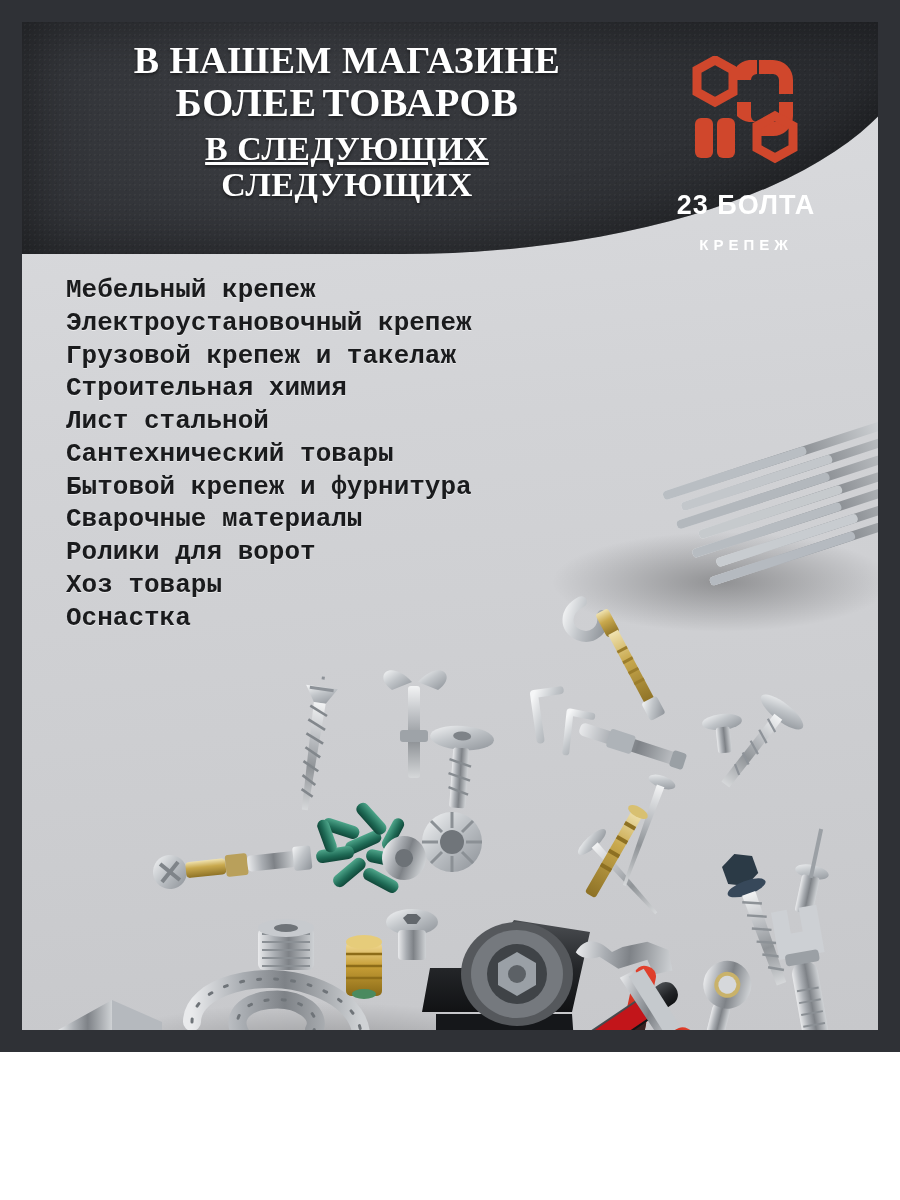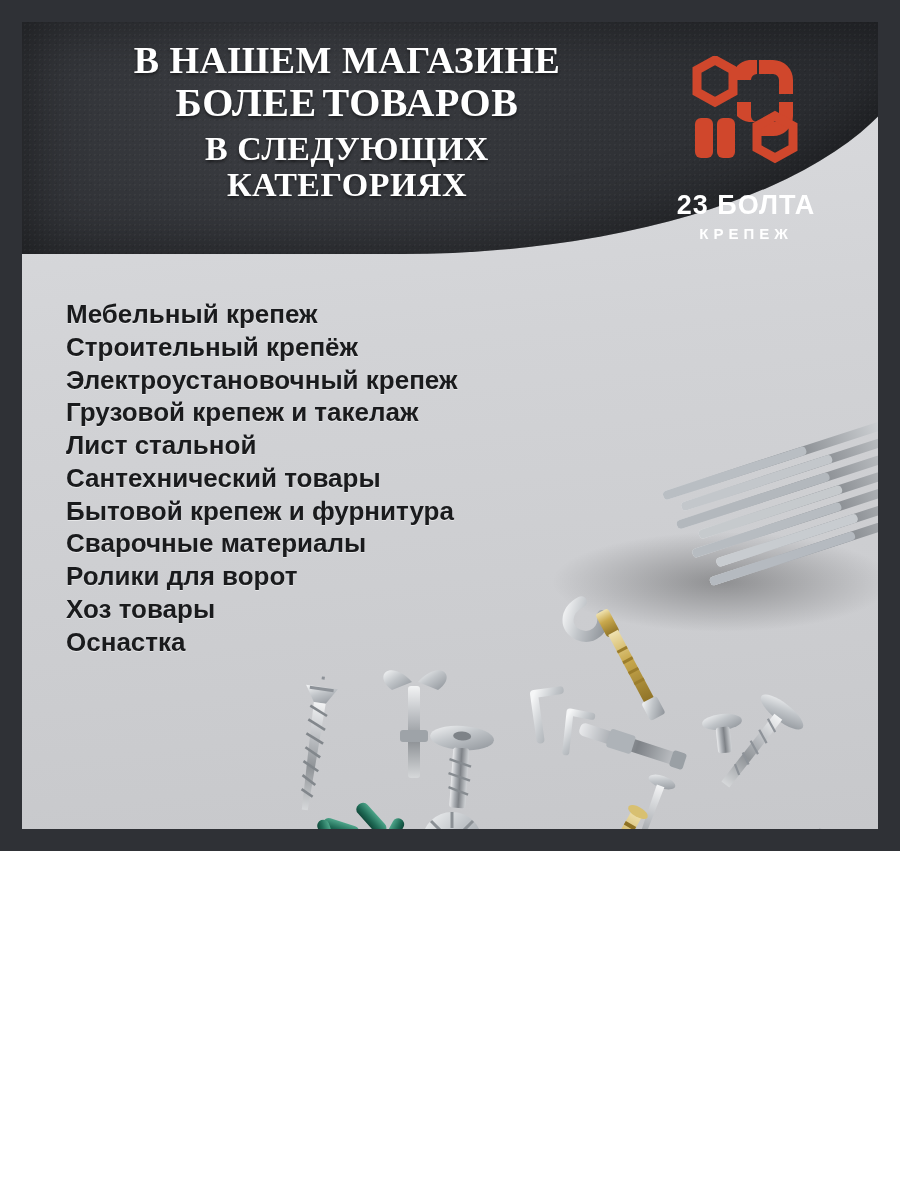--- a/index.html
+++ b/index.html
@@ -3,21 +3,21 @@
 <meta charset="utf-8">
 <style>
   html, body {
     margin: 0;
     padding: 0;
     background: #ffffff;
   }
   .poster {
     position: relative;
     width: 900px;
-    height: 851px;
+    height: 1052px;
     overflow: hidden;
     background: #fca5a5;
     font-family: "Liberation Serif", serif;
   }
 
   
   .frame-outer {
     position: absolute;
     inset: 0;
     background: #2f3136;
@@ -78,21 +78,21 @@
     align-items: baseline;
     justify-content: center;
     gap: 6px;
     margin-top: 2px;
   }
   .hl-number {
     font-size: 64px;
     line-height: 0.95;
     letter-spacing: 0;
   }
-  .hl-line3 { font-size: 34px; margin-top: 6px; }
+  .hl-line3 { font-size: 34px; margin-top: 6px; text-decoration: underline; }
   .hl-line4 { font-size: 34px; margin-top: 0px; }
 
   
   .logo-wrap {
     position: absolute;
     right: 42px;
     top: 34px;
     width: 180px;
     text-align: center;
     z-index: 4;
@@ -106,36 +106,36 @@
   .logo-marks svg { display: block; }
   .logo-brand {
     margin-top: 24px;
     color: #ffffff;
     font-family: "Liberation Sans", sans-serif;
     font-weight: bold;
     font-size: 27px;
     letter-spacing: 1px;
   }
   .logo-sub {
-    margin-top: 4px;
+    margin-top: 15px;
     color: #ffffff;
     font-family: "Liberation Sans", sans-serif;
     font-weight: bold;
     font-size: 15px;
     letter-spacing: 5px;
   }
 
   
   .category-list {
     position: absolute;
     left: 44px;
-    top: 276px;
+    top: 252px;
     z-index: 5;
     color: #1a1b1d;
-    font-family: Liberation Sans, sans-serif;
+    font-family: Liberation Mono, monospace;
     font-weight: bold;
     font-size: 26px;
     line-height: 1.26;
     text-shadow: 0 1px 0 rgba(255,255,255,0.5);
   }
   .category-list .cat-item { white-space: nowrap; }
 
   
   .products {
     position: absolute;
@@ -541,21 +541,21 @@
 
       <div class="header-band"></div>
 
       <div class="headline">
         <div class="hl-line1">В НАШЕМ МАГАЗИНЕ</div>
         <div class="hl-line2">
           <span>БОЛЕЕ</span>
           <span>ТОВАРОВ</span>
         </div>
         <div class="hl-line3">В СЛЕДУЮЩИХ</div>
-        <div class="hl-line4">КАТЕГОРИЯХ</div>
+        <div class="hl-line4">СЛЕДУЮЩИХ</div>
       </div>
 
       <div class="logo-wrap">
         <div class="logo-marks">
           <svg width="118" height="110" viewBox="0 0 118 110" xmlns="http://www.w3.org/2000/svg">
 
             <path d="M28,4 L46,14 L46,36 L28,46 L10,36 L10,14 Z" fill="none" stroke="#d0472c" stroke-width="9"></path>
 
             <g fill="#d0472c">
               <path d="M72,4 h14 a20,20 0 0 1 20,20 v14 h-14 v-14 a6,6 0 0 0 -6,-6 h-14 z"></path>
@@ -573,23 +573,23 @@
 
             <path d="M88,60 L106,70 L106,92 L88,102 L70,92 L70,70 Z" fill="none" stroke="#d0472c" stroke-width="9"></path>
           </svg>
         </div>
         <div class="logo-brand">23 БОЛТА</div>
         <div class="logo-sub">КРЕПЕЖ</div>
       </div>
 
       <div class="category-list">
         <div class="cat-item">Мебельный крепеж</div>
-        <div class="cat-item">Строительный крепёж</div>
         <div class="cat-item">Электроустановочный крепеж</div>
         <div class="cat-item">Грузовой крепеж и такелаж</div>
+        <div class="cat-item">Строительная химия</div>
         <div class="cat-item">Лист стальной</div>
         <div class="cat-item">Сантехнический товары</div>
         <div class="cat-item">Бытовой крепеж и фурнитура</div>
         <div class="cat-item">Сварочные материалы</div>
         <div class="cat-item">Ролики для ворот</div>
         <div class="cat-item">Хоз товары</div>
         <div class="cat-item">Оснастка</div>
       </div>
 
     </div>

